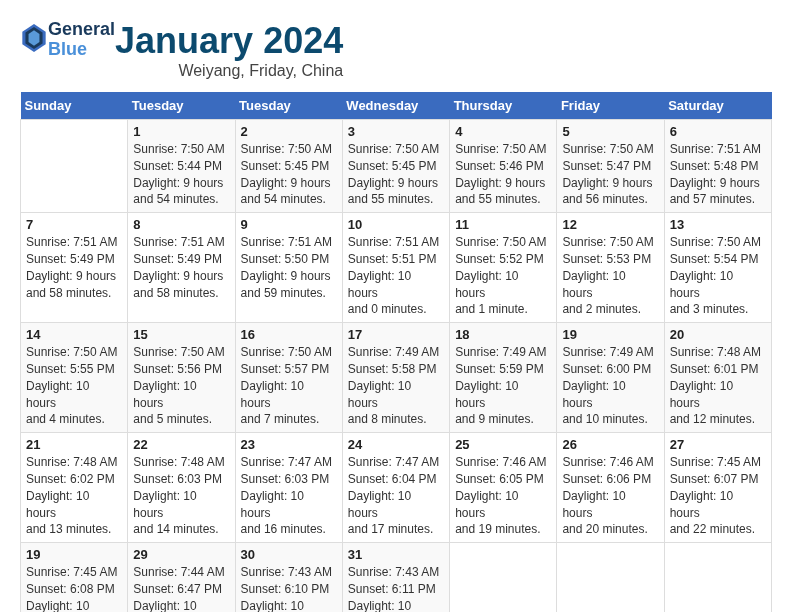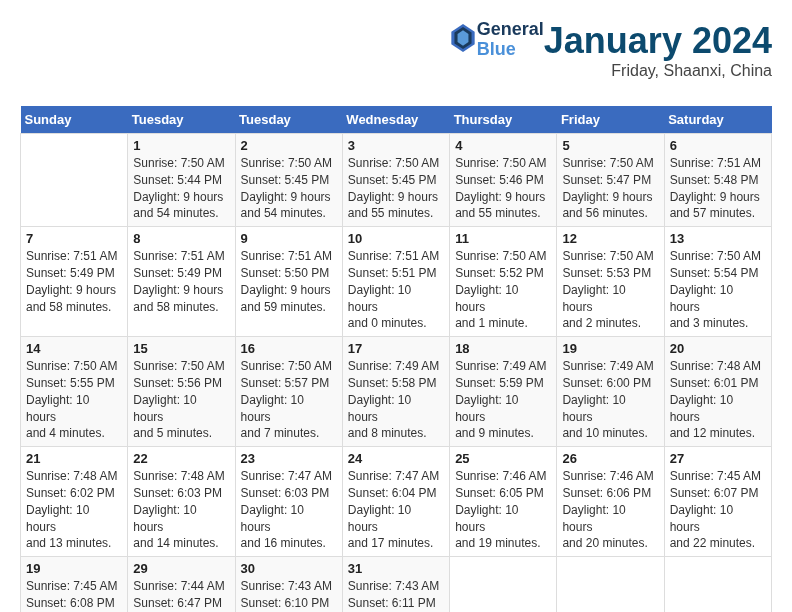--- a/index.html
+++ b/index.html
@@ -5,23 +5,23 @@
     * { box-sizing: border-box; margin: 0; padding: 0; }
     body {
       font-family: Arial, sans-serif;
       background: #fff;
       width: 792px;
       min-height: 612px;
       padding: 20px;
     }
     .header {
       display: flex;
-      justify-content: flex-end;
+      justify-content: flex-start;
       align-items: flex-start;
-      margin-bottom: 26px;
+      margin-bottom: 12px;
     }
     .logo {
       display: flex;
       align-items: center;
     }
     .logo-text {
       font-size: 18px;
       font-weight: bold;
       color: #1a3a5c;
       line-height: 1.1;
@@ -103,21 +103,21 @@
         <polygon points="15,8 22,13 22,23 15,28 8,23 8,13" fill="#5a9ad9"></polygon>
       </svg>
     </div>
     <div class="logo-text">
       <div>General</div>
       <div><span style="color:#4a90d9">Blue</span></div>
     </div>
   </div>
   <div class="title-area">
     <div class="month-title">January 2024</div>
-    <div class="location">Friday, Shaanxi, China</div>
+    <div class="location">Weiyang, Friday, China</div>
   </div>
 </div>
 
 <table>
   <thead>
     <tr>
     <th>Sunday</th>
         <th>Tuesday</th>
         <th>Tuesday</th>
         <th>Wednesday</th>

